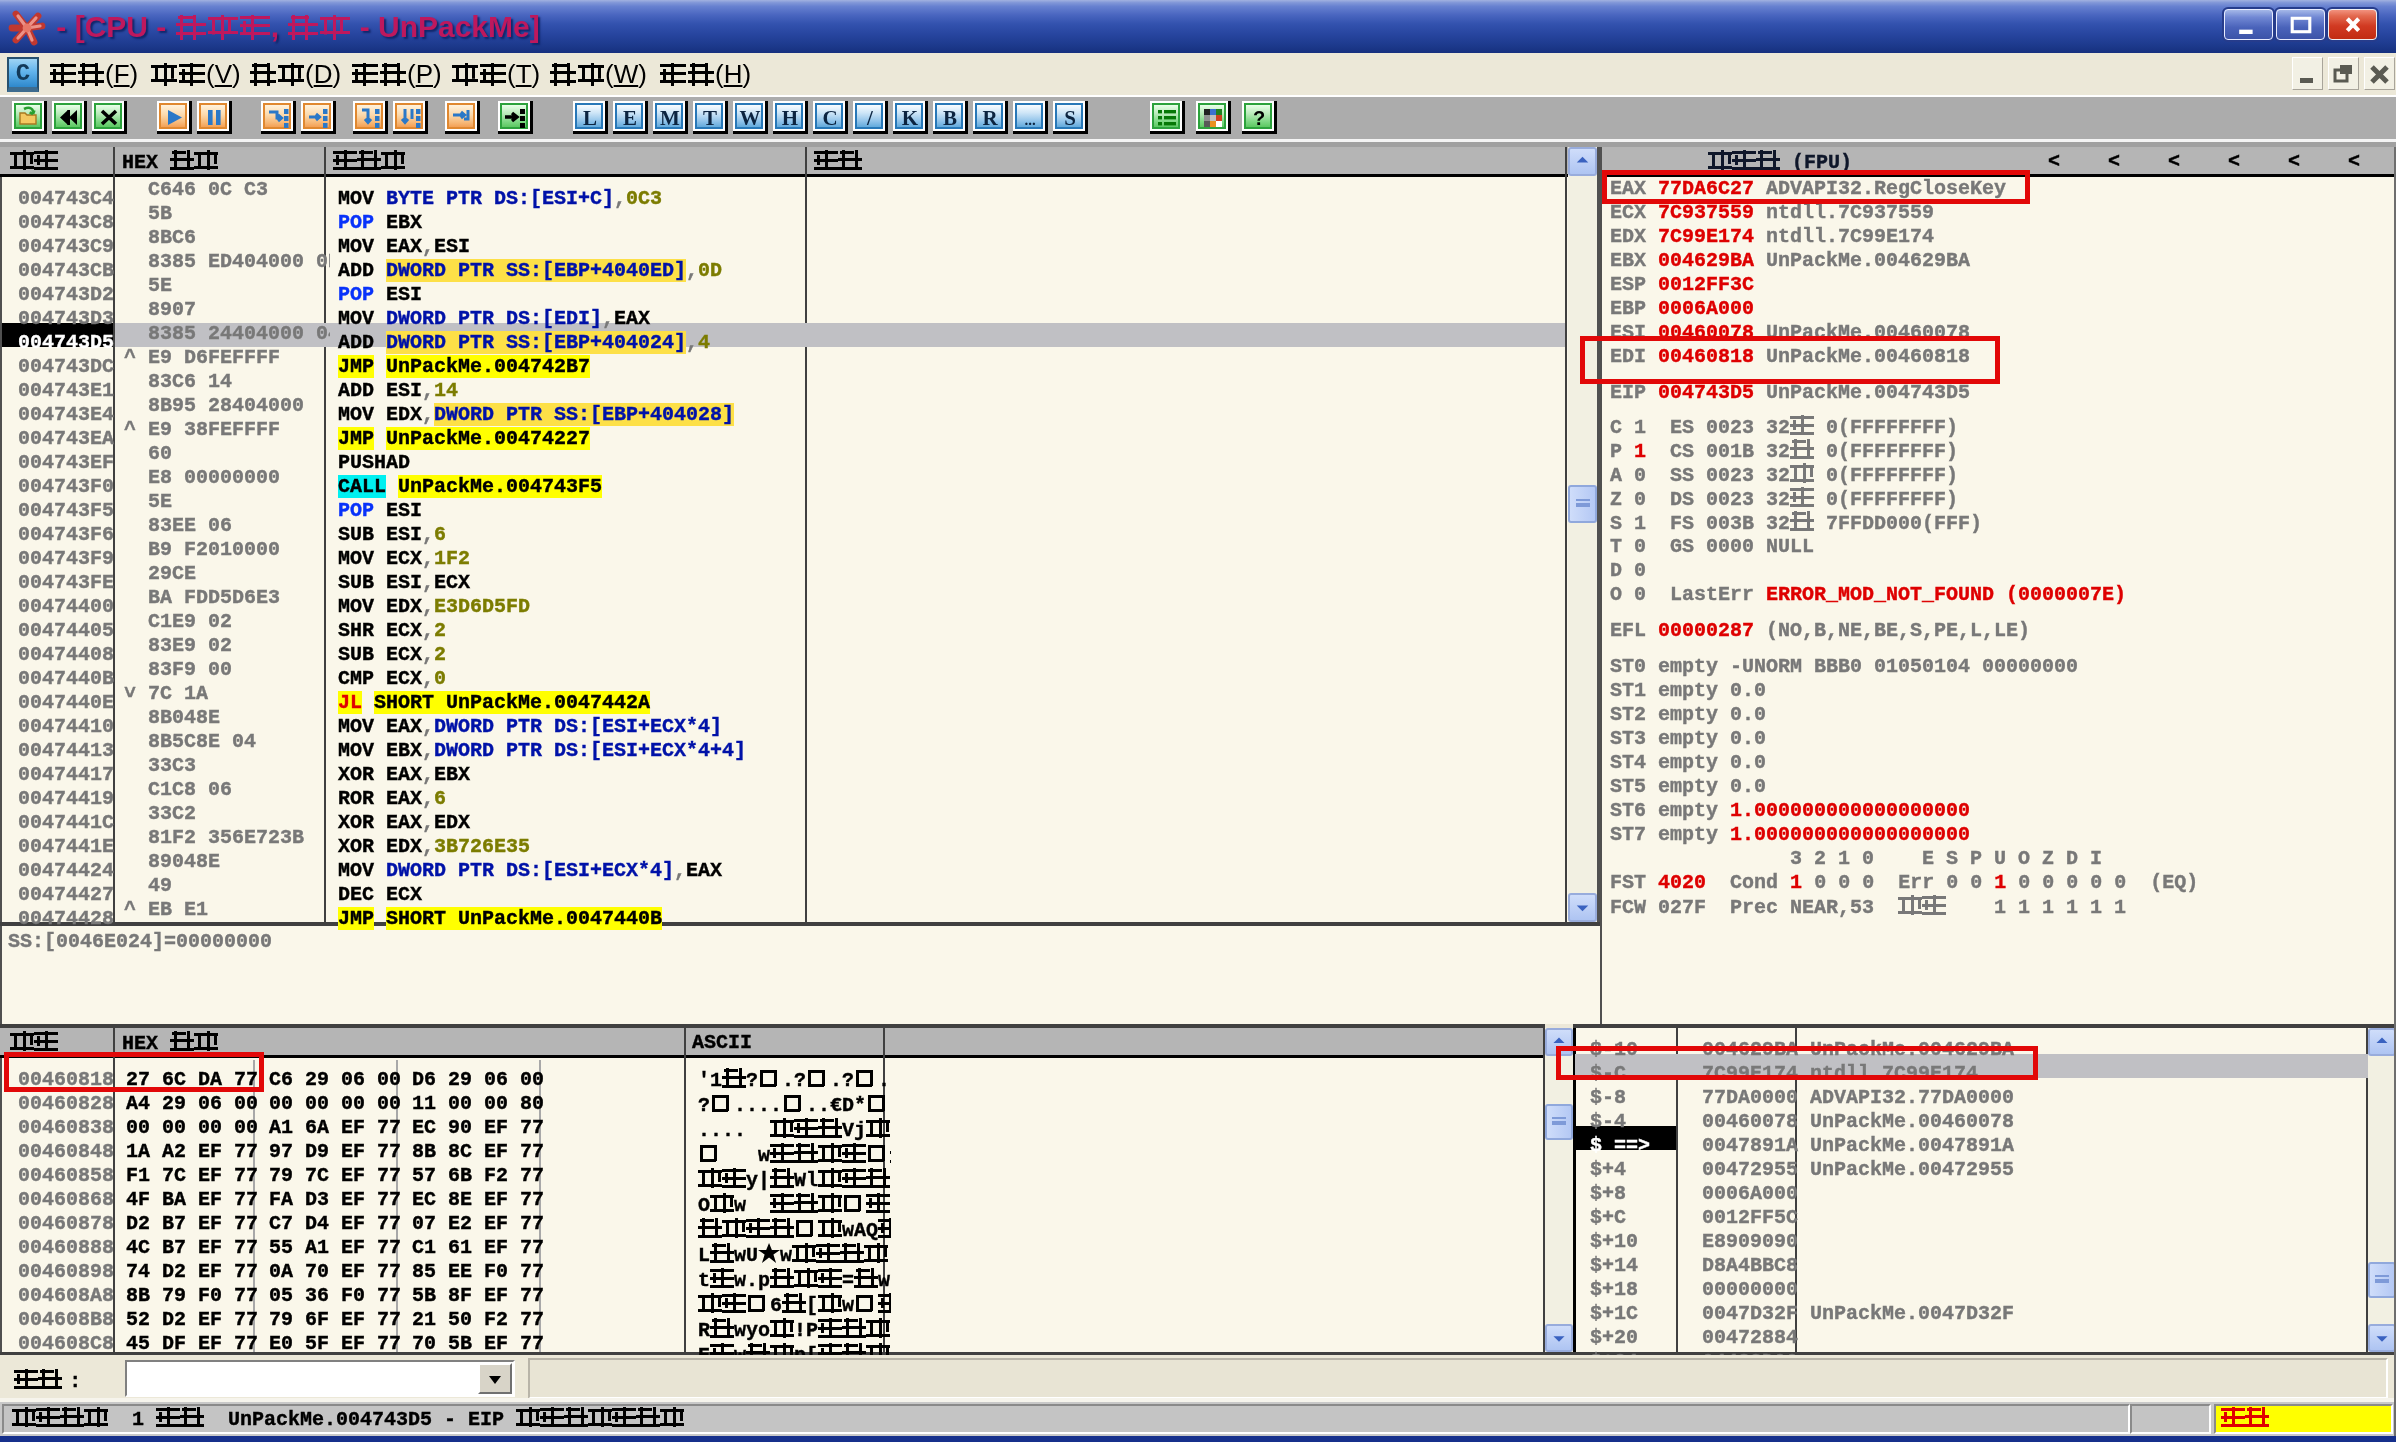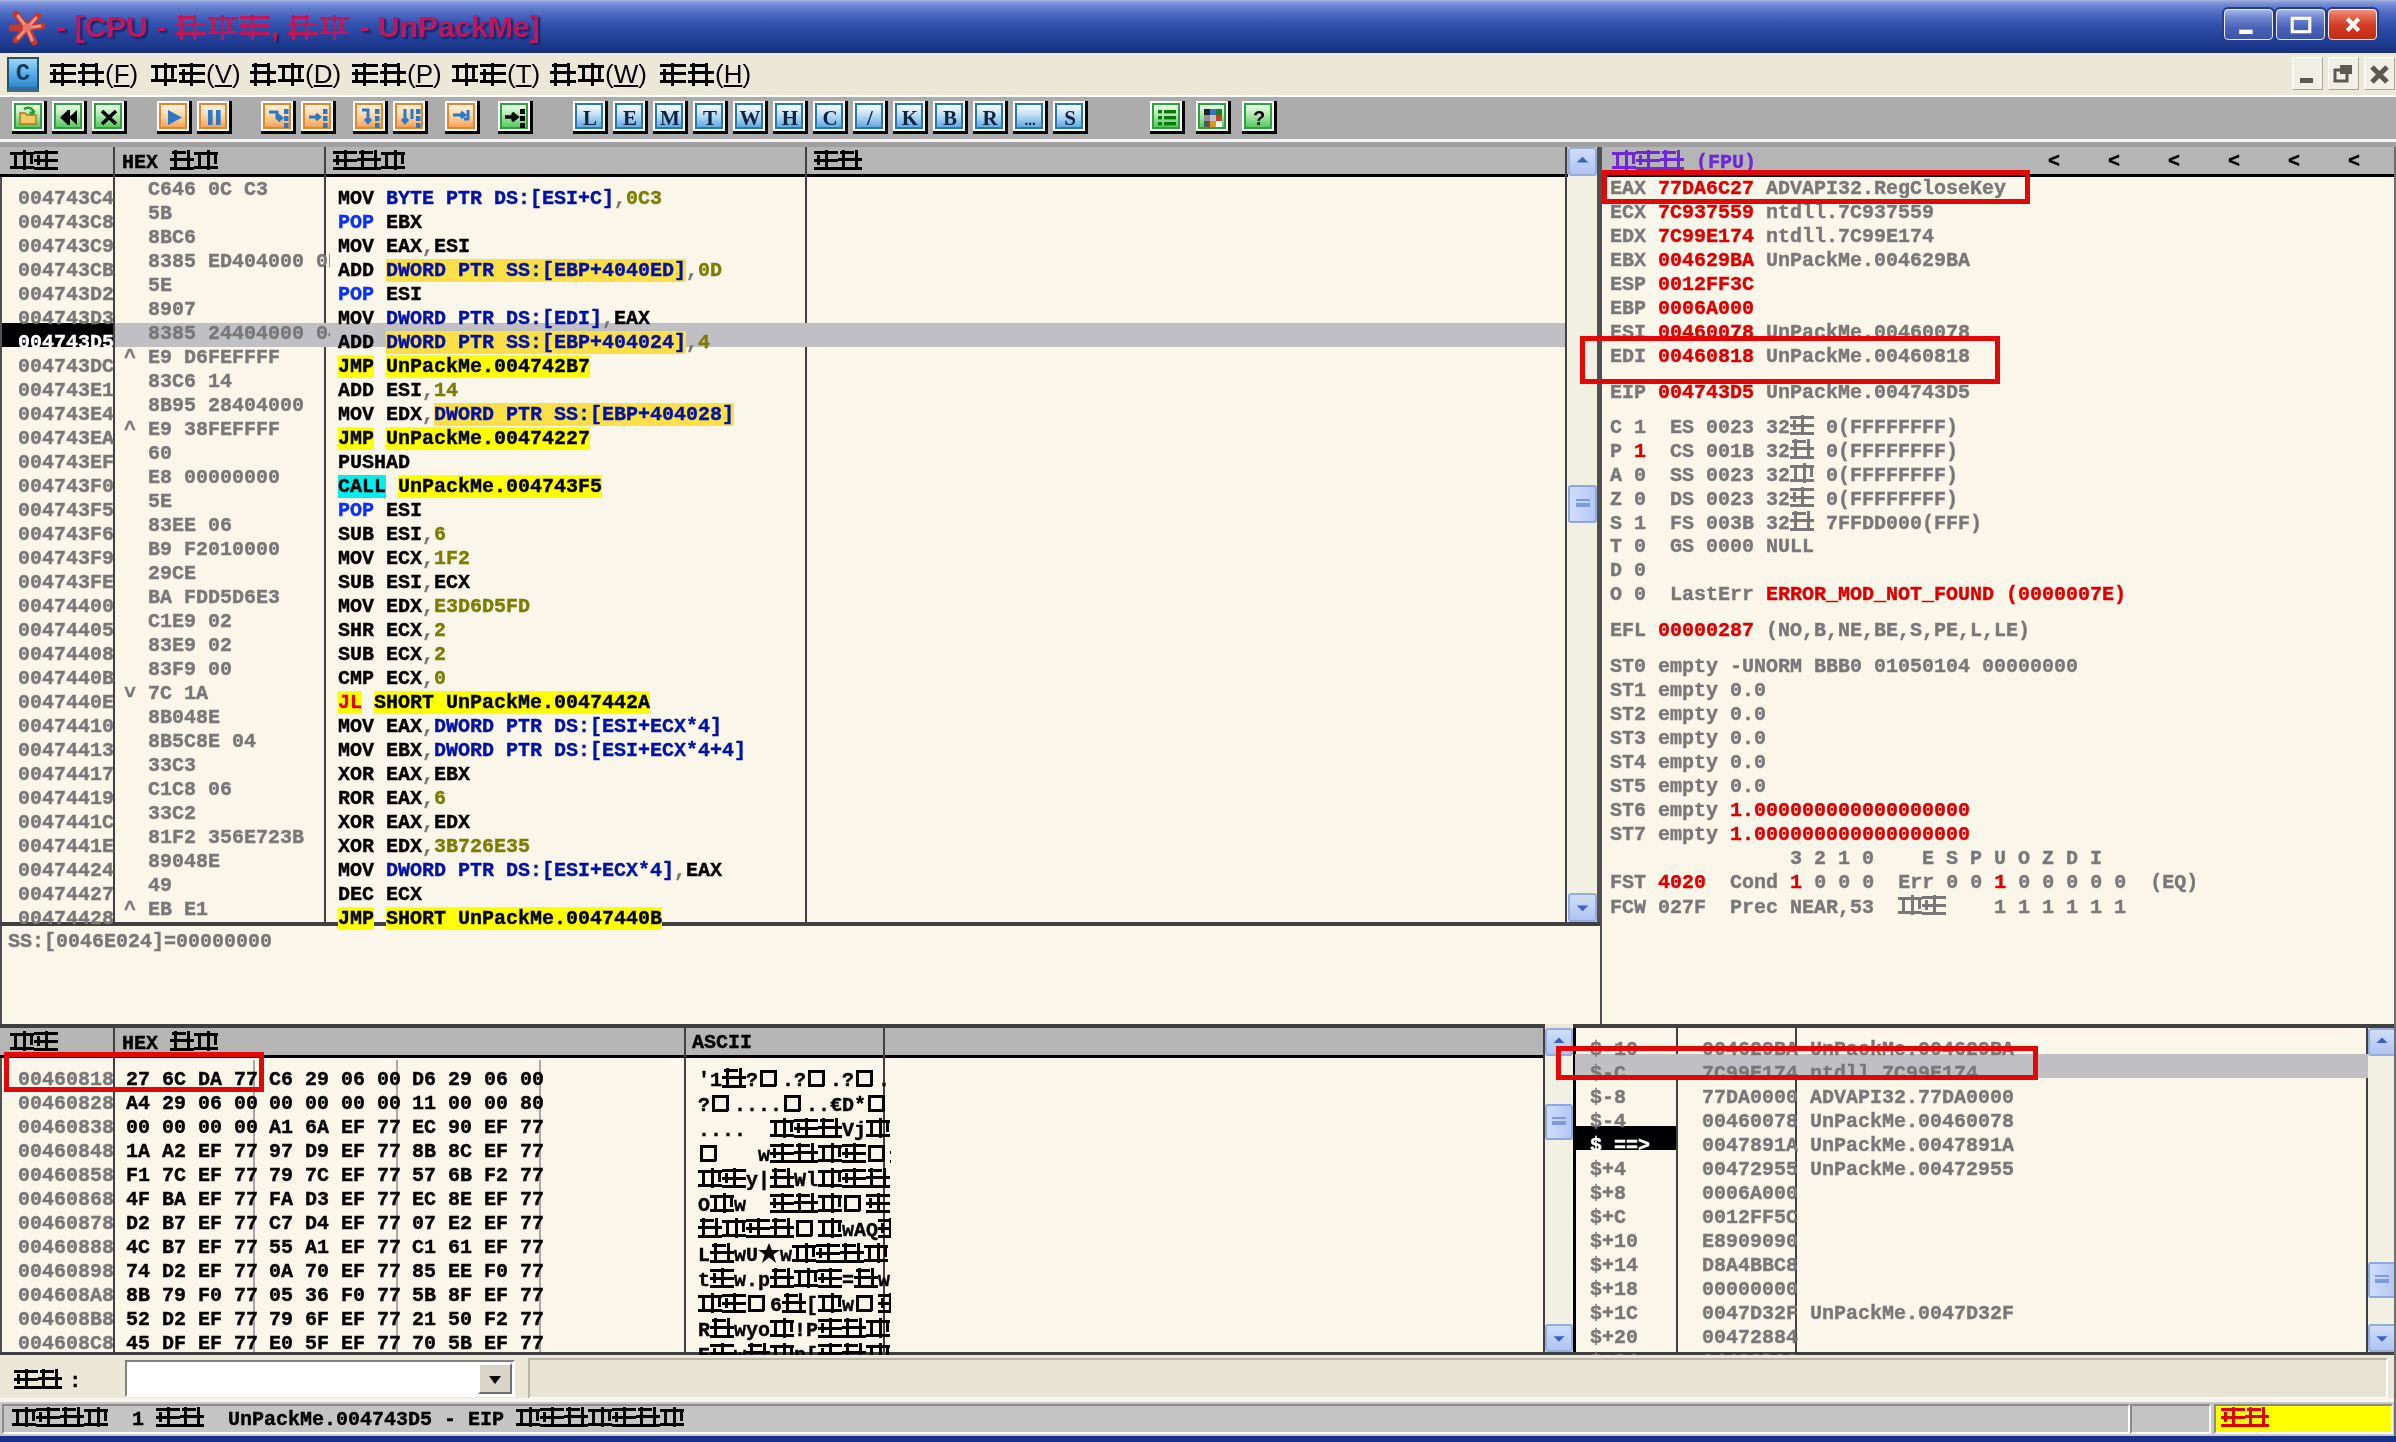--- a/index.html
+++ b/index.html
@@ -244,21 +244,21 @@
     <div class="ab" style="left:113px;top:147px;width:2px;height:775px;background:#404040"></div>
     <div class="ab" style="left:324px;top:147px;width:2px;height:775px;background:#404040"></div>
     <div class="ab" style="left:805px;top:147px;width:2px;height:775px;background:#404040"></div>
     <div class="ab" style="left:1565px;top:147px;width:2px;height:775px;background:#404040"></div>
     <div class="ab mono" style="left:10px;top:150px;color:#000"><i class="c3"></i><i class="c1"></i></div>
     <div class="ab mono" style="left:122px;top:150px;color:#000">HEX <i class="c2"></i><i class="c3"></i></div>
     <div class="ab mono" style="left:333px;top:150px;color:#000"><i class="c1"></i><i class="c2"></i><i class="c3"></i></div>
     <div class="ab mono" style="left:814px;top:150px;color:#000"><i class="c1"></i><i class="c2"></i></div>
     <div class="ab" style="left:1602px;top:147px;width:794px;height:881px;background:#faf7ea"></div>
     <div class="ab" style="left:1602px;top:147px;width:794px;height:30px;background:#b5b5b5;border-bottom:3px solid #000"></div>
-    <div class="ab mono" style="left:1612px;top:150px;color:#6d28d9"><i class="c3"></i><i class="c1"></i><i class="c2"></i> (FPU)</div>
+    <div class="ab mono" style="left:1708px;top:150px;color:#0f172a"><i class="c3"></i><i class="c1"></i><i class="c2"></i> (FPU)</div>
     <div class="ab mono" style="left:2000px;top:150px;color:#000"><span style="display:inline-block;width:60px;text-align:right">&lt;</span><span style="display:inline-block;width:60px;text-align:right">&lt;</span><span style="display:inline-block;width:60px;text-align:right">&lt;</span><span style="display:inline-block;width:60px;text-align:right">&lt;</span><span style="display:inline-block;width:60px;text-align:right">&lt;</span><span style="display:inline-block;width:60px;text-align:right">&lt;</span></div>
     <div class="ab" style="left:1597px;top:147px;width:5px;height:881px;background:#505050"></div>
     <div class="ab" style="left:0;top:922px;width:1600px;height:4px;background:#404040"></div>
     <div class="ab" style="left:0;top:926px;width:1600px;height:98px;background:#faf7ea;border-left:2px solid #505050"></div>
     <div class="ab mono g" style="left:8px;top:930px">SS:[0046E024]=00000000</div>
     <div class="ab" style="left:0;top:1024px;width:1545px;height:4px;background:#404040"></div>
     <div class="ab" style="left:0;top:1028px;width:1545px;height:324px;background:#faf7ea;border-left:2px solid #505050"></div>
     <div class="ab" style="left:0;top:1028px;width:1545px;height:30px;background:#b5b5b5;border-bottom:3px solid #000"></div>
     <div class="ab" style="left:113px;top:1028px;width:2px;height:324px;background:#404040"></div>
     <div class="ab" style="left:684px;top:1028px;width:2px;height:324px;background:#404040"></div>

